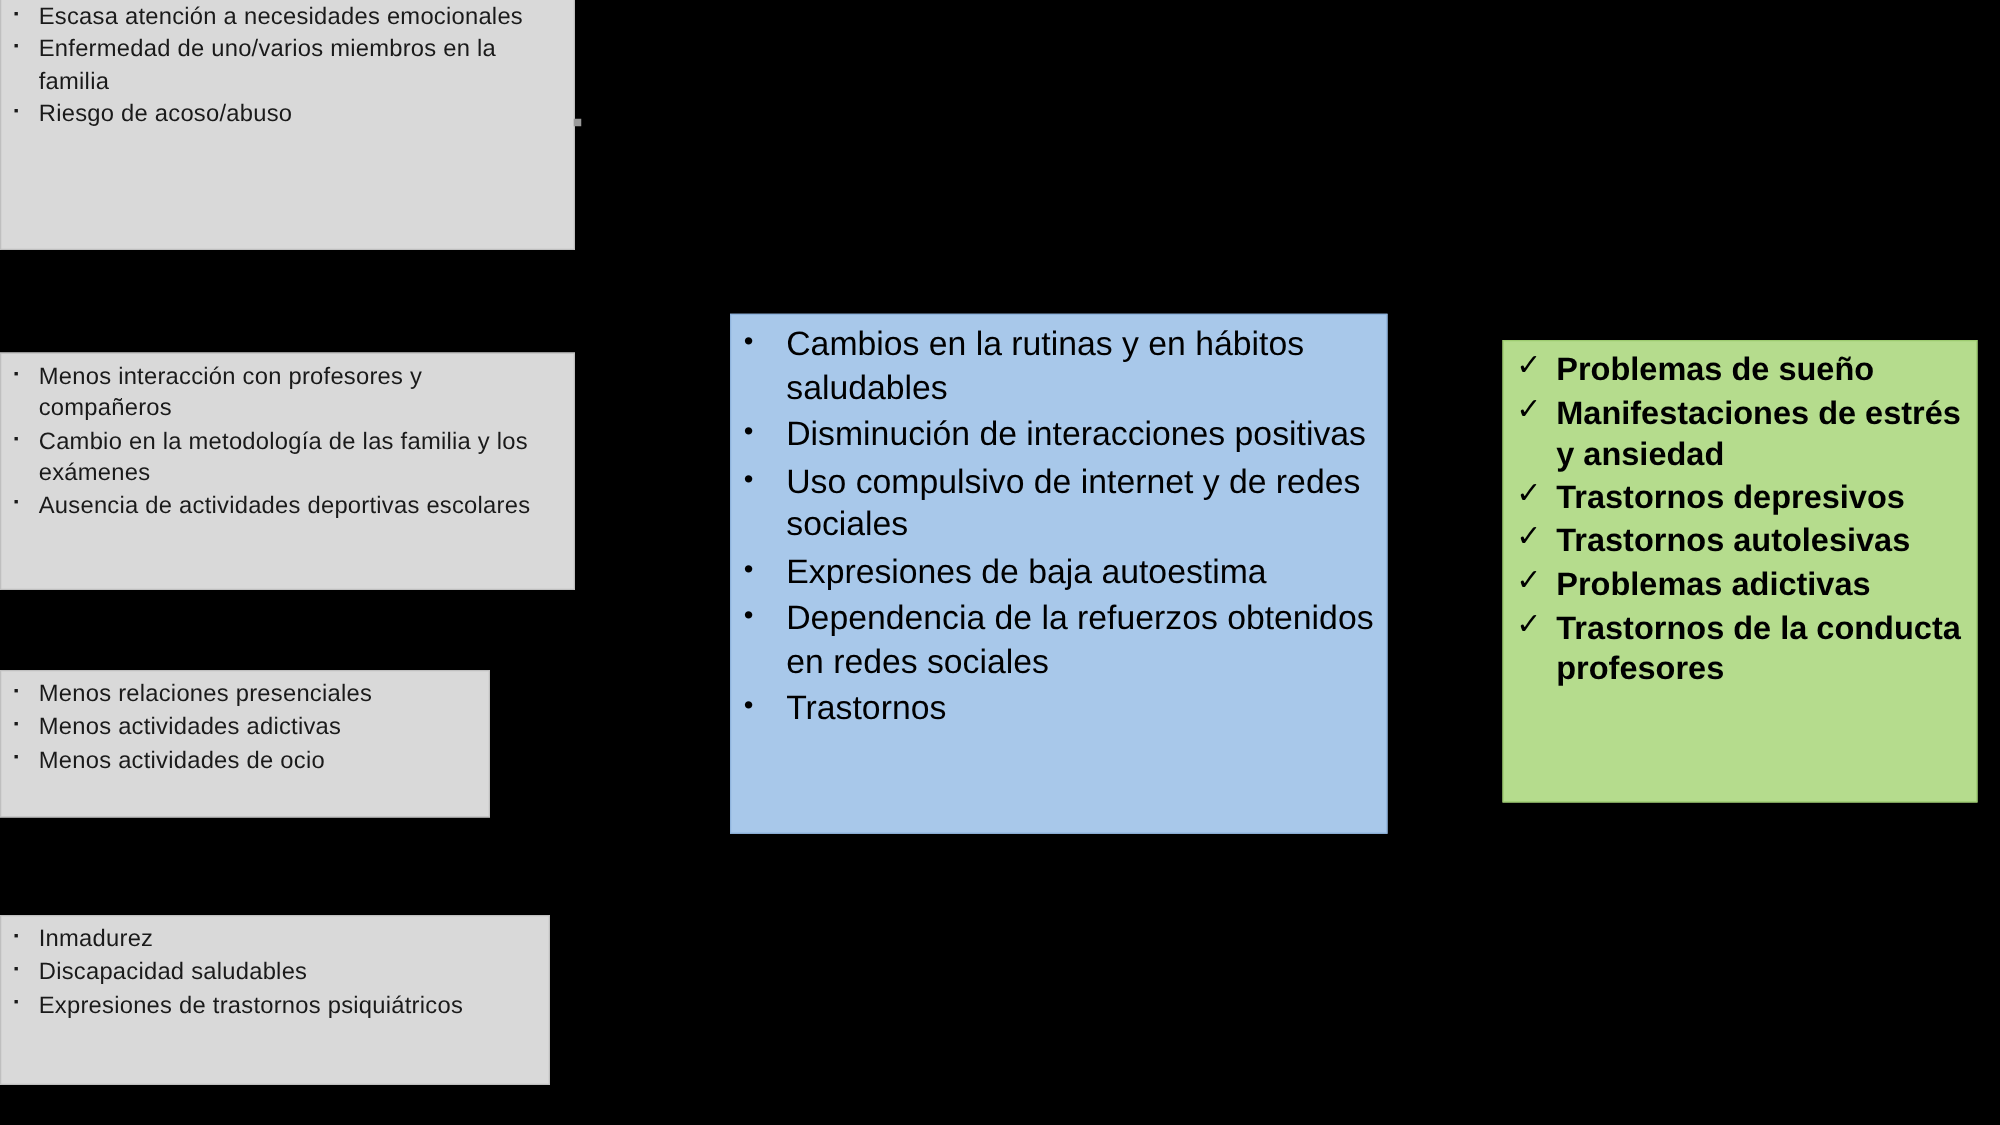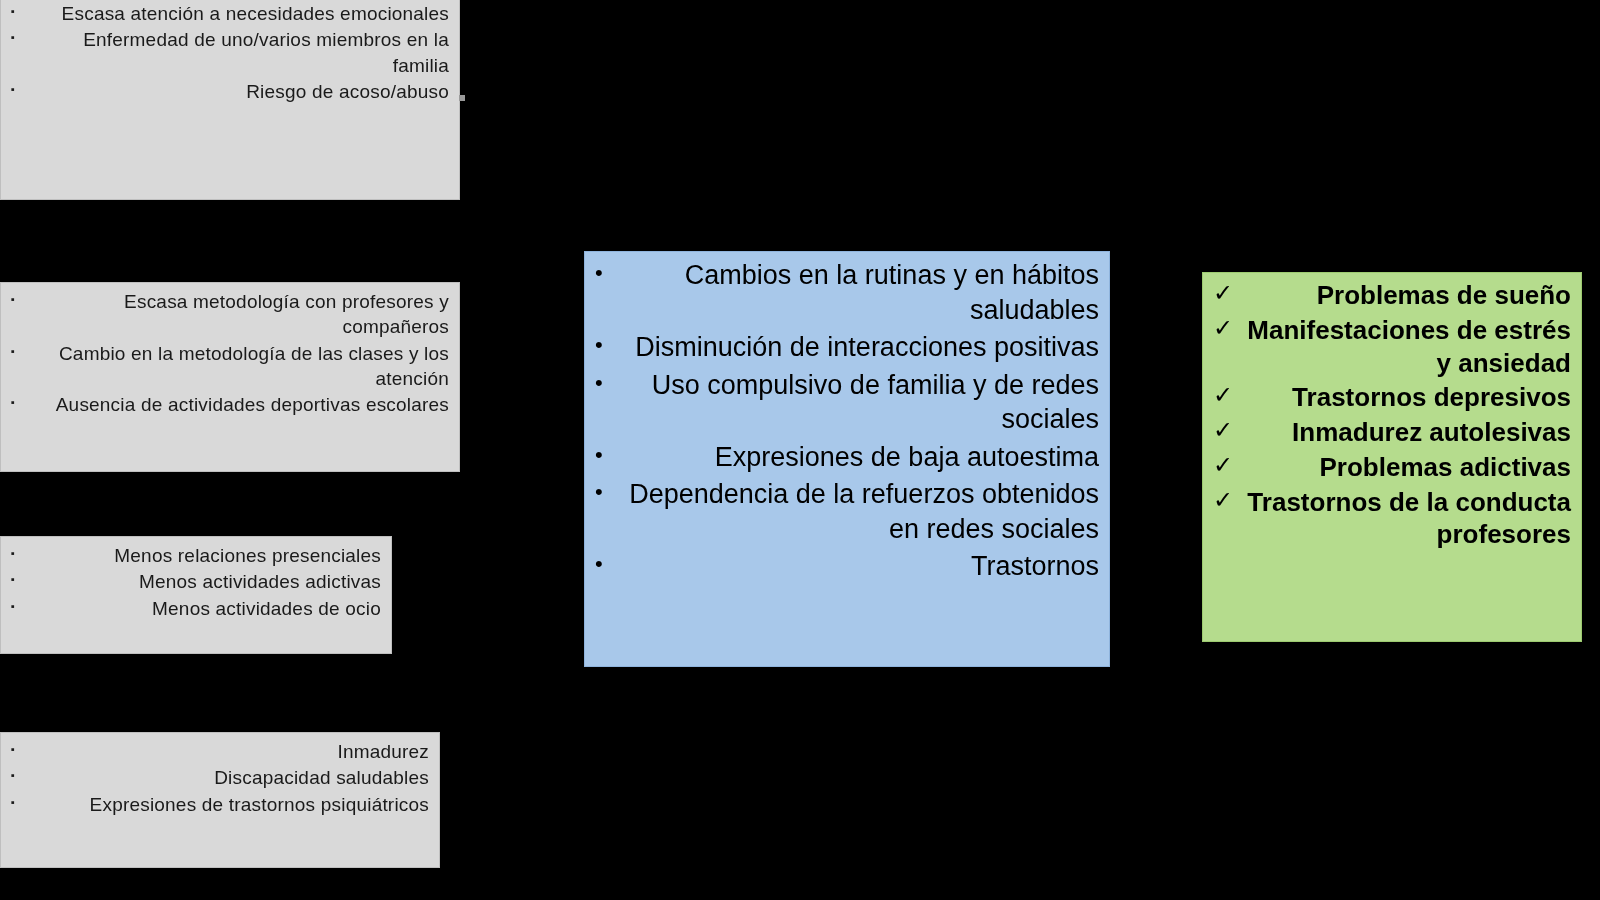--- a/index.html
+++ b/index.html
@@ -43,21 +43,20 @@
     margin: 0 0 2px 0;
   }
 
   .marker {
     flex: 0 0 auto;
     text-align: left;
   }
 
   .item-text {
     flex: 1 1 auto;
-    text-align: right;
   }
 
   
   .grey {
     background: #d9d9d9;
     border: 1px solid #bfbfbf;
     color: #1a1a1a;
     font-size: 19px;
     line-height: 1.33;
     letter-spacing: .2px;
@@ -136,25 +135,25 @@
         <span class="item-text">Riesgo de acoso/abuso</span>
       </li>
     </ul>
     <div class="nub" style="left:458px; top:100px; width:6px; height:6px;"></div>
   </div>
 
   <div class="box grey" id="box-school">
     <ul>
       <li>
         <span class="marker">▪</span>
-        <span class="item-text">Escasa metodología con profesores y compañeros</span>
-      </li>
-      <li>
-        <span class="marker">▪</span>
-        <span class="item-text">Cambio en la metodología de las clases y los atención</span>
+        <span class="item-text">Menos interacción con profesores y compañeros</span>
+      </li>
+      <li>
+        <span class="marker">▪</span>
+        <span class="item-text">Cambio en la metodología de las familia y los exámenes</span>
       </li>
       <li>
         <span class="marker">▪</span>
         <span class="item-text">Ausencia de actividades deportivas escolares</span>
       </li>
     </ul>
   </div>
 
   <div class="box grey" id="box-social">
     <ul>
@@ -195,21 +194,21 @@
       <li>
         <span class="marker">•</span>
         <span class="item-text">Cambios en la rutinas y en hábitos saludables</span>
       </li>
       <li>
         <span class="marker">•</span>
         <span class="item-text">Disminución de interacciones positivas</span>
       </li>
       <li>
         <span class="marker">•</span>
-        <span class="item-text">Uso compulsivo de familia y de redes sociales</span>
+        <span class="item-text">Uso compulsivo de internet y de redes sociales</span>
       </li>
       <li>
         <span class="marker">•</span>
         <span class="item-text">Expresiones de baja autoestima</span>
       </li>
       <li>
         <span class="marker">•</span>
         <span class="item-text">Dependencia de la refuerzos obtenidos en redes sociales</span>
       </li>
       <li>
@@ -228,21 +227,21 @@
       <li>
         <span class="marker">✓</span>
         <span class="item-text">Manifestaciones de estrés y ansiedad</span>
       </li>
       <li>
         <span class="marker">✓</span>
         <span class="item-text">Trastornos depresivos</span>
       </li>
       <li>
         <span class="marker">✓</span>
-        <span class="item-text">Inmadurez autolesivas</span>
+        <span class="item-text">Trastornos autolesivas</span>
       </li>
       <li>
         <span class="marker">✓</span>
         <span class="item-text">Problemas adictivas</span>
       </li>
       <li>
         <span class="marker">✓</span>
         <span class="item-text">Trastornos de la conducta profesores</span>
       </li>
     </ul>

